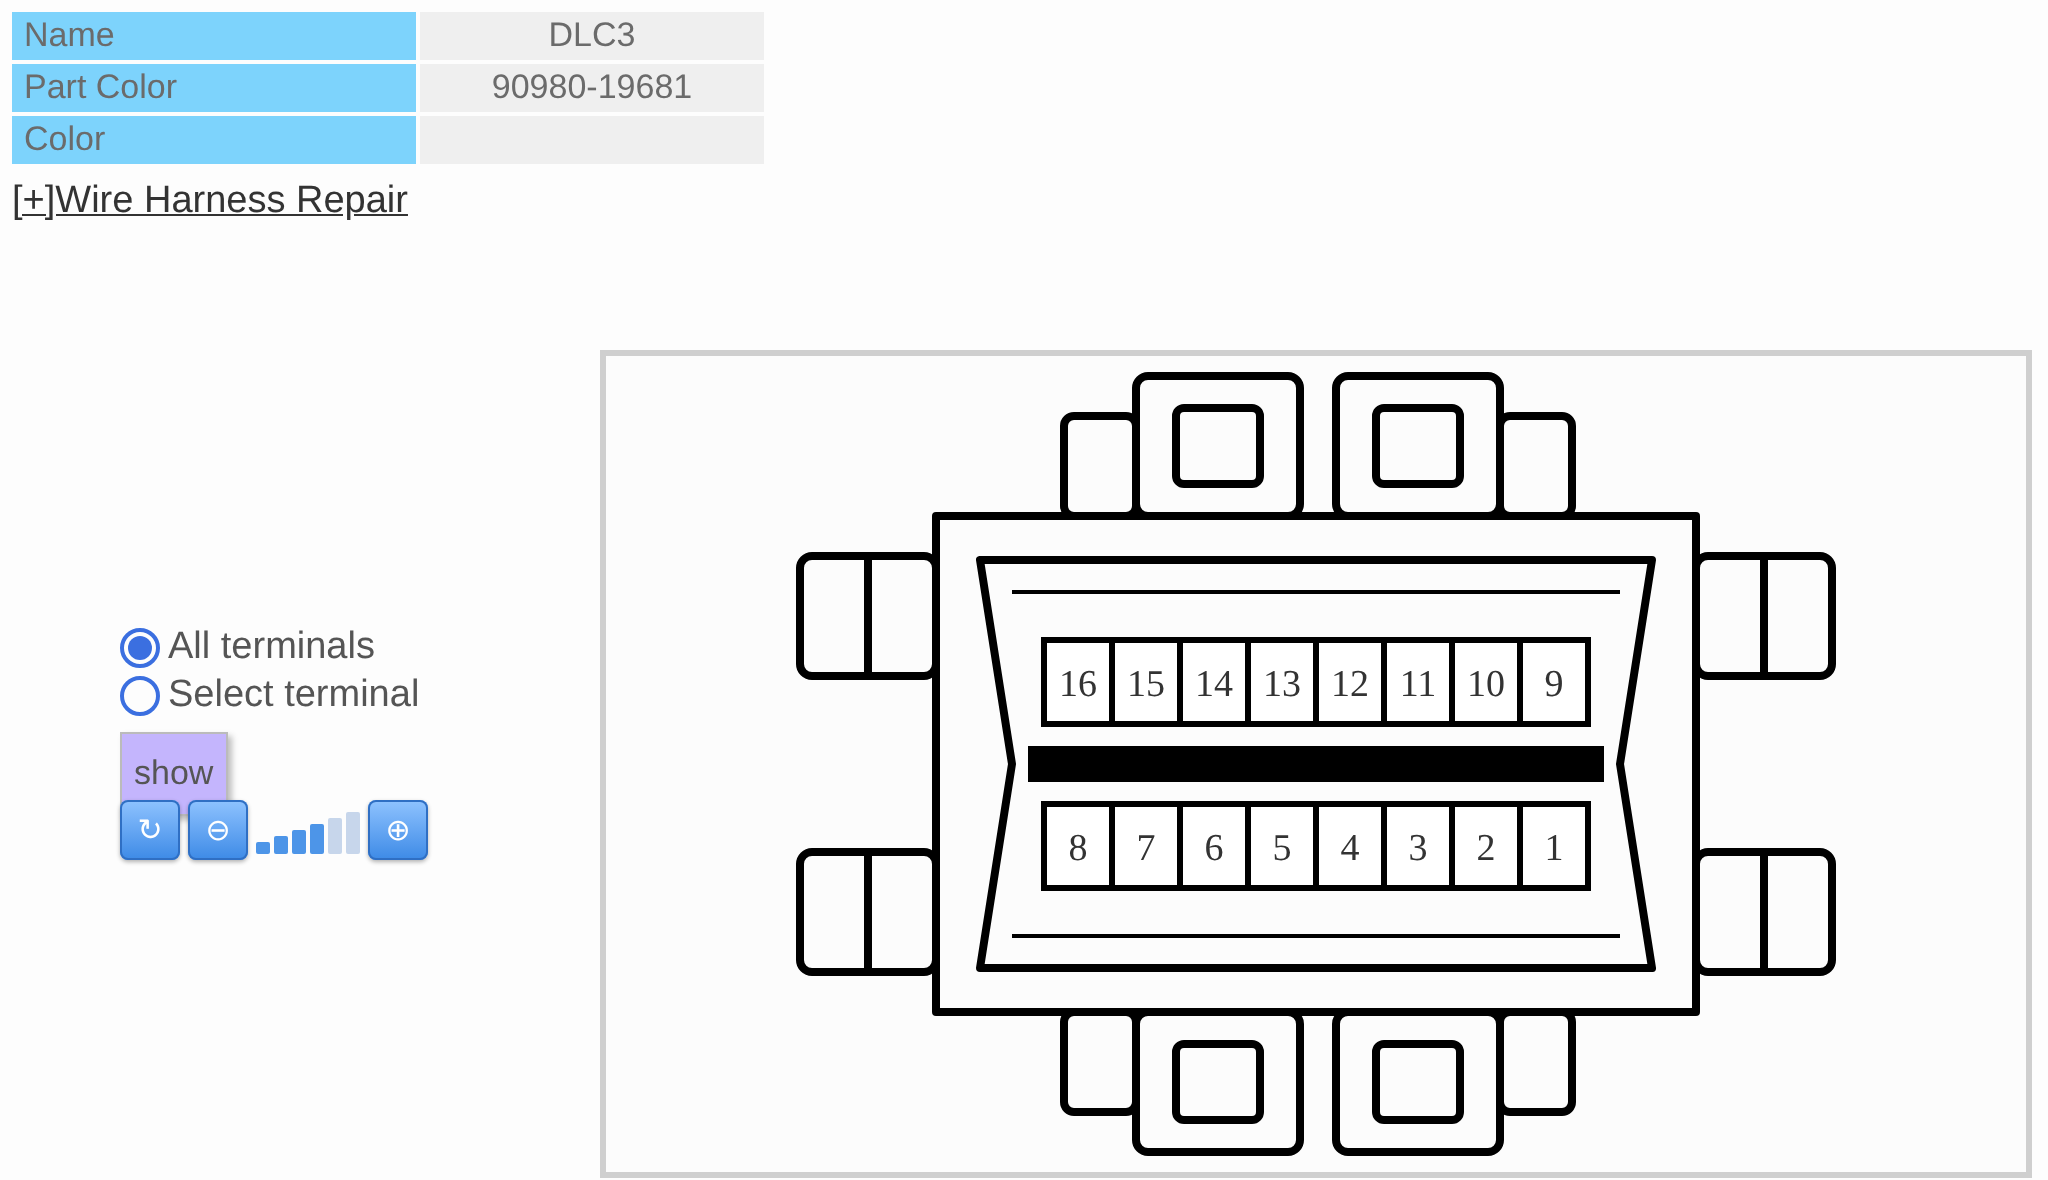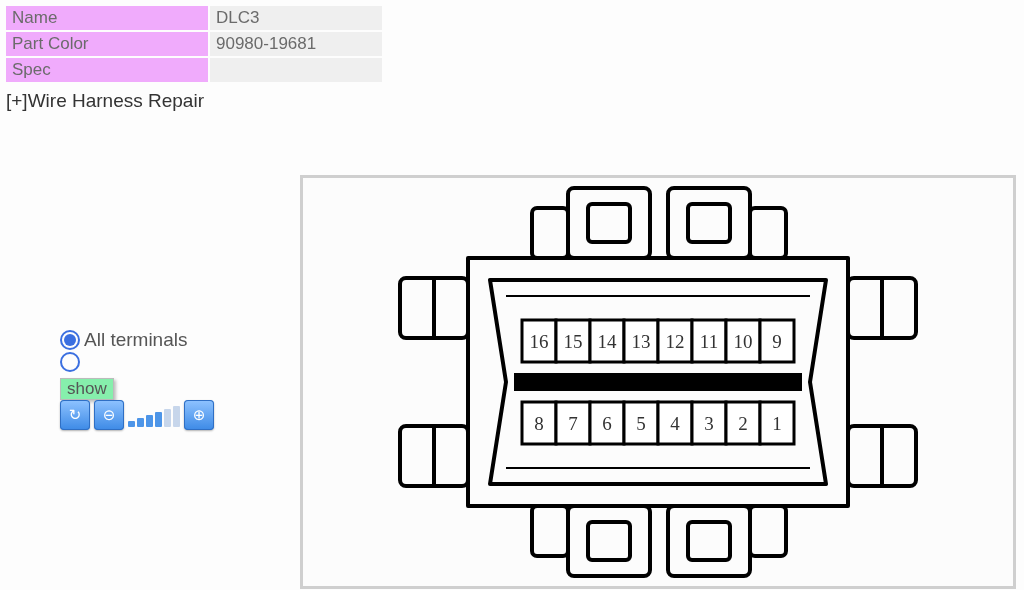--- a/index.html
+++ b/index.html
@@ -1,34 +1,34 @@
 <!DOCTYPE html>
 <html><head>
 <meta charset="utf-8">
 <style>
   html,body{margin:0;padding:0;background:#fdfdfd;font-family:Verdana,Geneva,sans-serif;color:#555;}
   body{width:1024px;height:590px;position:relative;overflow:hidden;}
 
   
   .info-table{border-collapse:separate;border-spacing:2px;margin:4px 0 0 4px;}
   .info-table td{padding:2px 6px;font-size:17px;color:#6b6b6b;}
-  .info-table .k{background:#f0abfc;width:190px;}
-  .info-table .v{background:#efefef;width:160px;}
+  .info-table .k{background:#7dd3fc;width:190px;}
+  .info-table .v{background:#efefef;width:160px;text-align:center;}
 
   
   .repair-link{display:inline-block;margin:6px 0 0 6px;font-size:19px;color:#333;
-               cursor:pointer;}
+               text-decoration:underline;cursor:pointer;}
 
   
-  .controls{position:absolute;left:60px;top:328px;font-size:19px;color:#555;}
+  .controls{position:absolute;left:60px;top:312px;font-size:19px;color:#555;}
   .radio-row{display:flex;align-items:center;gap:4px;line-height:24px;}
   .radio{appearance:none;width:16px;height:16px;border:2px solid #3b6fe0;border-radius:50%;
          display:inline-block;position:relative;cursor:pointer;margin:0;}
   .radio.checked::after{content:"";position:absolute;inset:2px;border-radius:50%;background:#3b6fe0;}
-  .show-btn{margin-top:6px;font-size:17px;padding:0 6px;background:#86efac;border:1px solid #bbb;
+  .show-btn{margin-top:6px;font-size:17px;padding:10px 6px;background:#c4b5fd;border:1px solid #bbb;
             box-shadow:2px 2px 3px rgba(0,0,0,.25);cursor:pointer;color:#555;}
 
   .toolbar{position:absolute;left:60px;top:400px;display:flex;align-items:center;gap:4px;}
   .tool-btn{width:30px;height:30px;border-radius:4px;display:flex;align-items:center;justify-content:center;
             background:linear-gradient(#8fc3ff,#3d8ae6);box-shadow:inset 0 0 0 1px #2f6fc4,0 1px 2px rgba(0,0,0,.3);
             color:#fff;font-size:15px;cursor:pointer;}
   .zoom-steps{display:flex;align-items:flex-end;gap:2px;height:24px;}
   .zoom-steps span{width:7px;background:#4d95e8;border-radius:1px;}
   .zoom-steps span:nth-child(1){height:6px}
   .zoom-steps span:nth-child(2){height:9px}
@@ -52,37 +52,38 @@
   <tbody id="info-body">
       <tr>
         <td class="k">Name</td>
         <td class="v">DLC3</td>
       </tr>
       <tr>
         <td class="k">Part Color</td>
         <td class="v">90980-19681</td>
       </tr>
       <tr>
-        <td class="k">Spec</td>
+        <td class="k">Color</td>
         <td class="v"></td>
       </tr>
     </tbody>
 </table>
 
 
 <a class="repair-link">[+]Wire Harness Repair</a>
 
 
 <div class="controls">
   <div class="radio-row">
     <span class="radio checked"></span>
     <span>All terminals</span>
   </div>
   <div class="radio-row">
     <span class="radio"></span>
+    <span>Select terminal</span>
   </div>
   <button class="show-btn">show</button>
 </div>
 
 <div class="toolbar">
   <div class="tool-btn">↻</div>
   <div class="tool-btn">⊖</div>
   <div class="zoom-steps">
     <span></span>
       <span></span>

